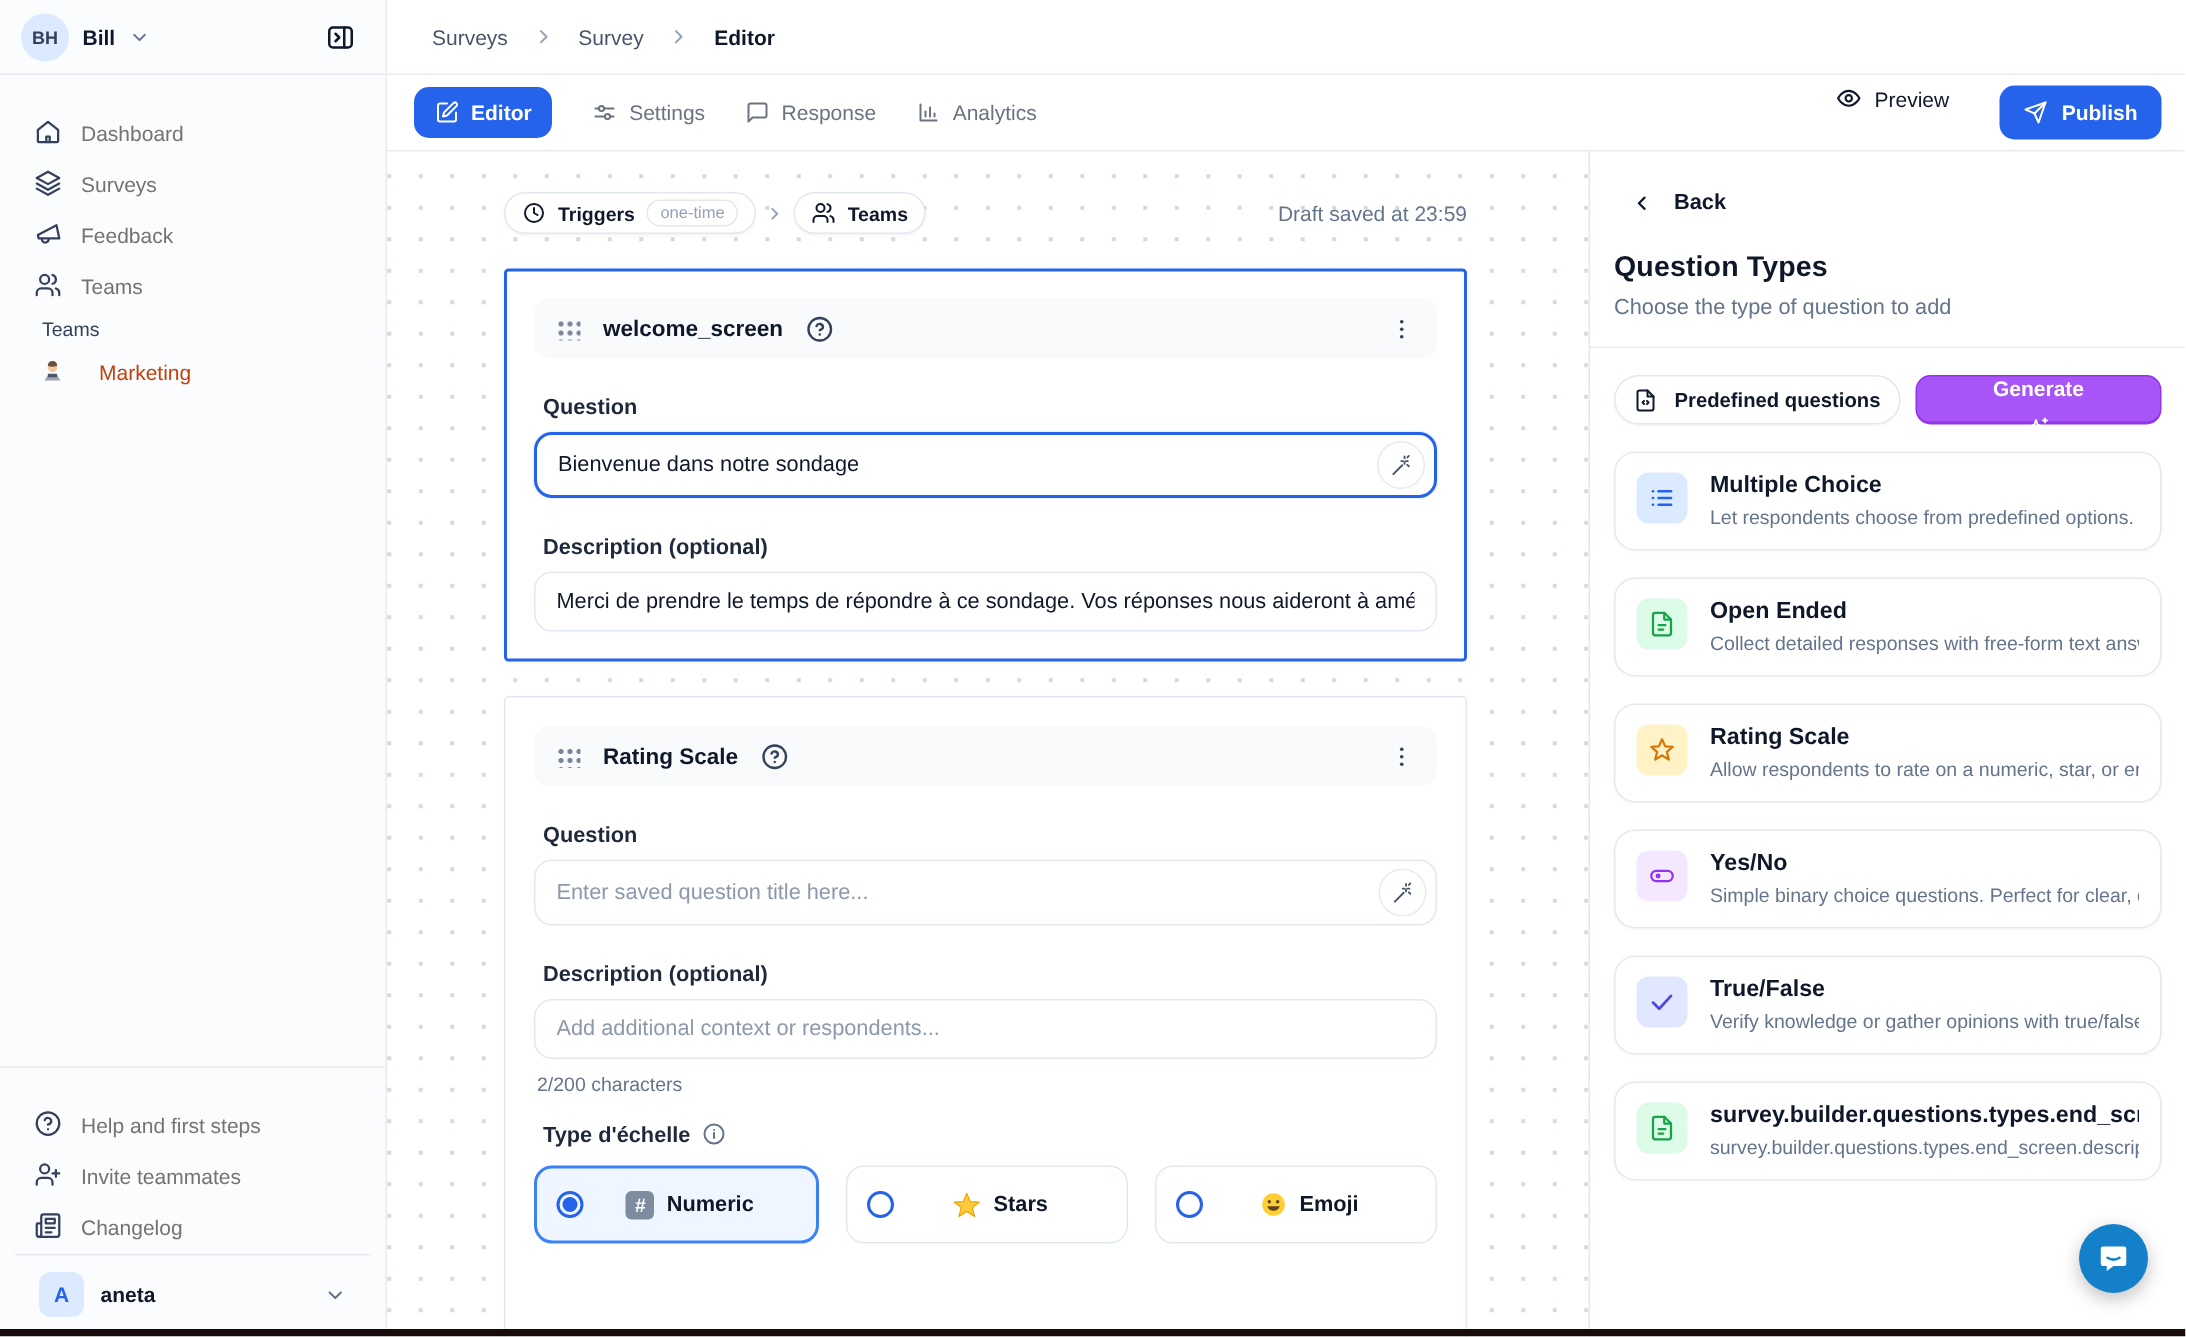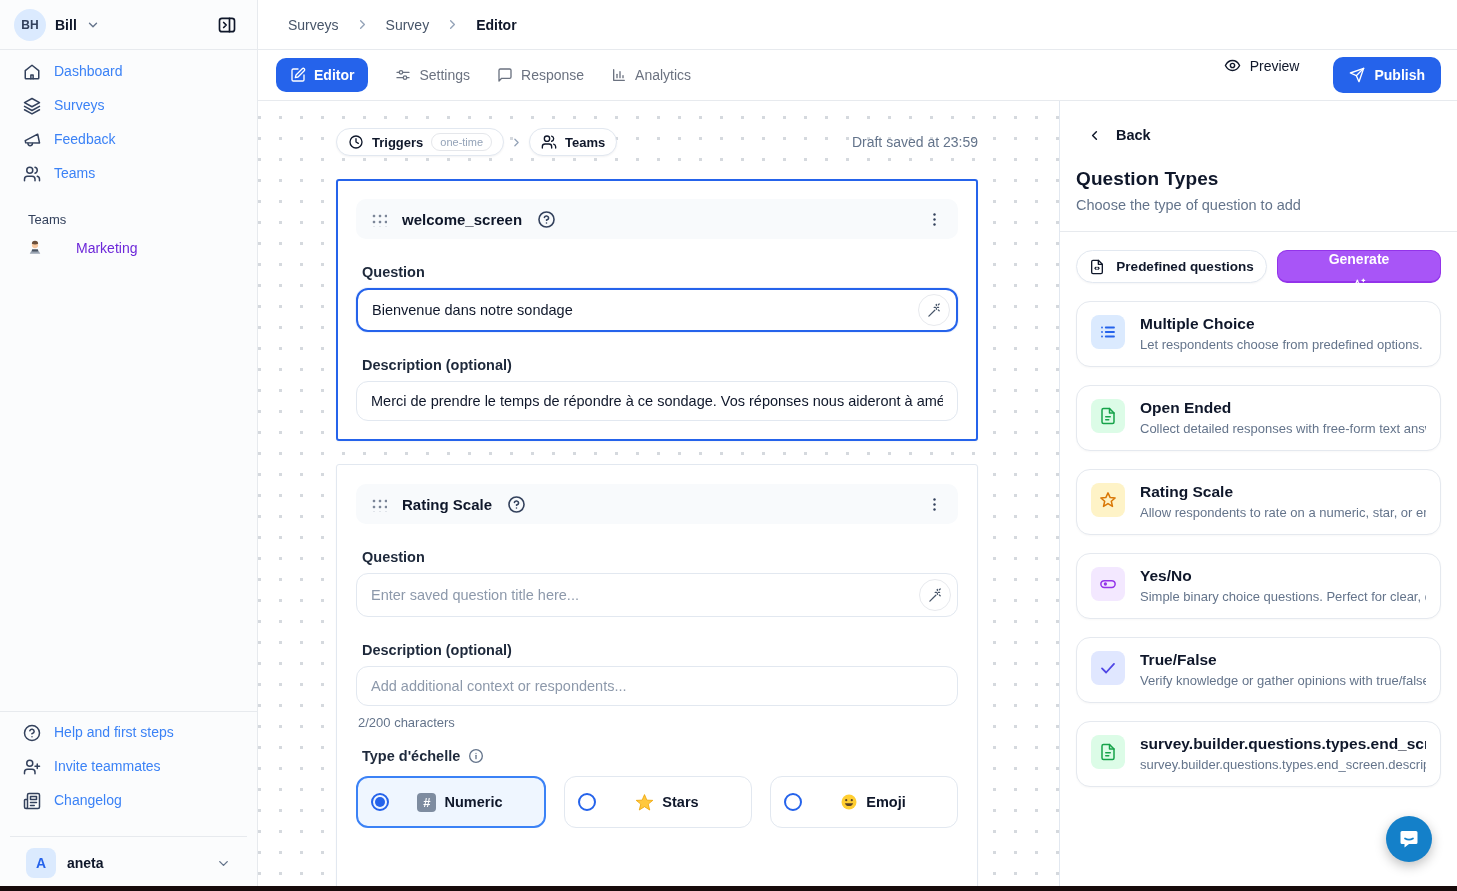--- a/index.html
+++ b/index.html
@@ -15,26 +15,26 @@
   .sidebar { position:absolute; left:0; top:0; bottom:0; width:258px;
     background:#fbfcfd; border-right:1px solid #e7eaee; display:flex; flex-direction:column; z-index:5;}
   .sb-top { height:50px; flex:0 0 50px; display:flex; align-items:center; justify-content:space-between;
     padding:0 14px; border-bottom:1px solid #e7eaee; }
   .sb-user { display:flex; align-items:center; gap:9px; cursor:pointer; }
   .avatar-bh { width:32px; height:32px; border-radius:50%; background:#dbeafe; color:#33415c;
     font-size:12px; font-weight:700; display:flex; align-items:center; justify-content:center; }
   .sb-user-name { font-size:14px; font-weight:600; color:#0f172a; }
   .icon-btn { width:32px; height:32px; border-radius:8px; display:flex; align-items:center; justify-content:center; color:#0f172a; cursor:pointer; background:transparent; border:none; }
   .sb-nav { padding:13px 10px 0; }
-  .nav-item { display:flex; align-items:flex-start; gap:13px; height:34px; padding:0 13px;
-    border-radius:8px; font-size:14px; color:#3b82f6; cursor:pointer; }
+  .nav-item { display:flex; align-items:flex-end; gap:13px; height:34px; padding:0 13px;
+    border-radius:8px; font-size:14px; color:#737373; cursor:pointer; }
   .nav-item .ni-icon { color:#33415c; }
   .section-label { padding:13px 13px 3px 18px; font-size:13px; color:#33415c; }
-  .team-item { display:flex; align-items:center; gap:32px; height:36px; padding:0 13px 0 16px;
-    font-size:14px; color:#6d28d9; cursor:pointer; border-radius:8px; }
+  .team-item { display:flex; align-items:center; gap:22px; height:36px; padding:0 13px 0 16px;
+    font-size:14px; color:#c2410c; cursor:pointer; border-radius:8px; }
   .sb-footer { margin-top:auto; border-top:1px solid #e7eaee; padding:12px 10px 0; }
   .sb-account { border-top:1px solid #e7eaee; margin-top:10px; padding:11px 16px 13px;
     display:flex; align-items:center; gap:11px; cursor:pointer; }
   .avatar-a { width:30px; height:30px; border-radius:8px; background:#dbeafe; color:#2563eb;
     font-size:14px; font-weight:700; display:flex; align-items:center; justify-content:center; }
   .sb-account-name { font-size:14px; font-weight:600; color:#0f172a; }
   .sb-account .chev { margin-left:auto; color:#64748b; }
 
   
   .topbar { position:absolute; left:258px; right:0; top:0; height:50px; background:#fff;

